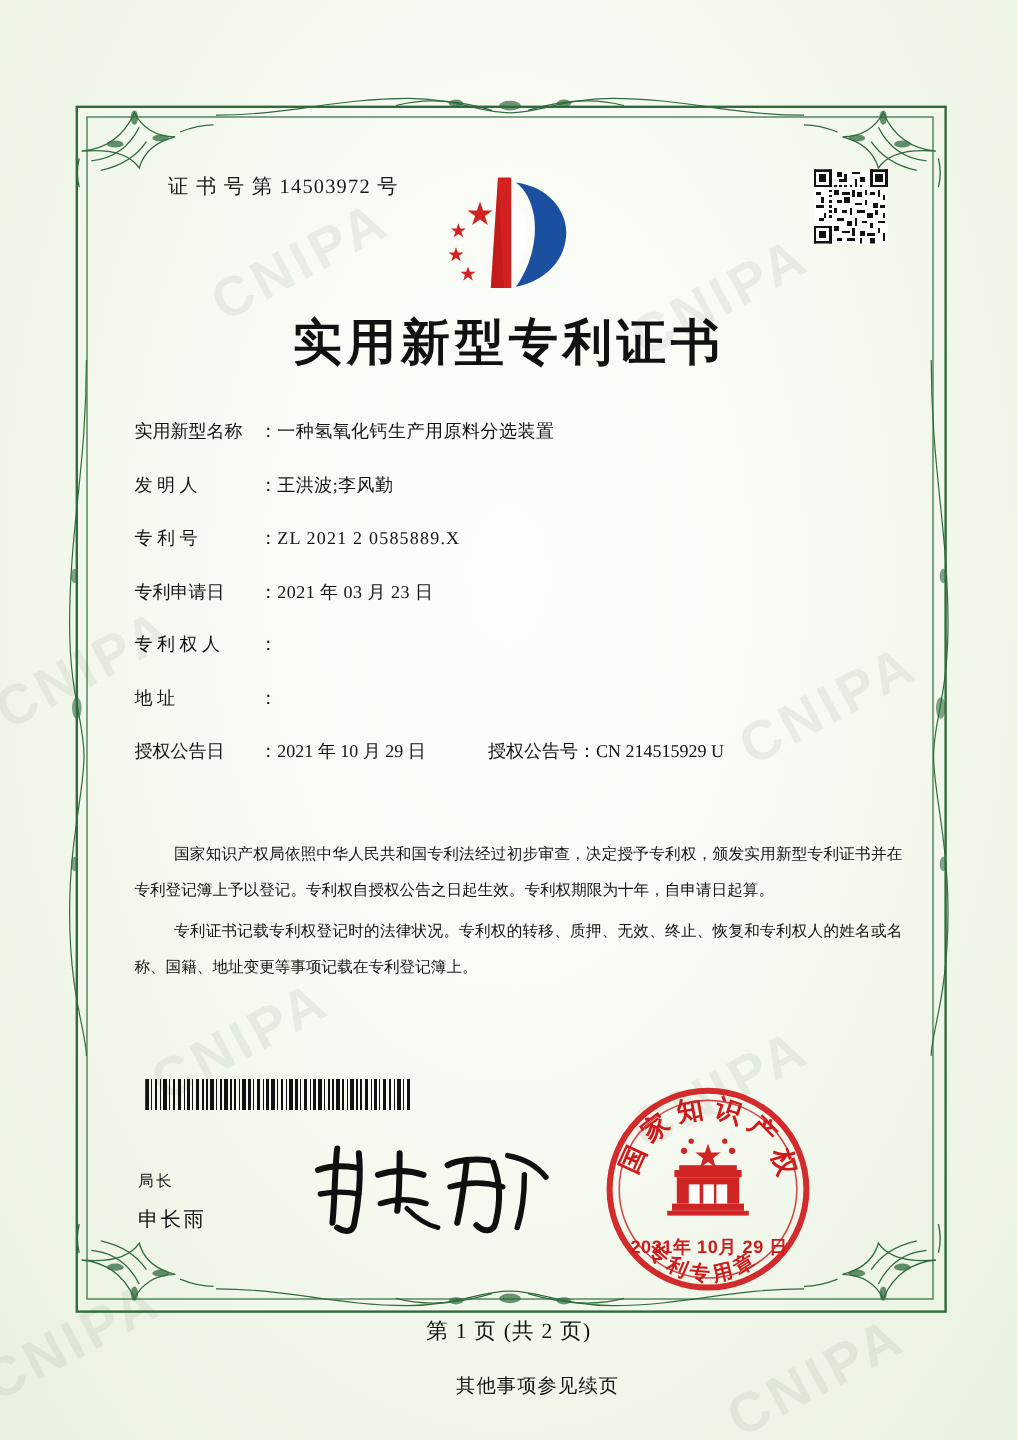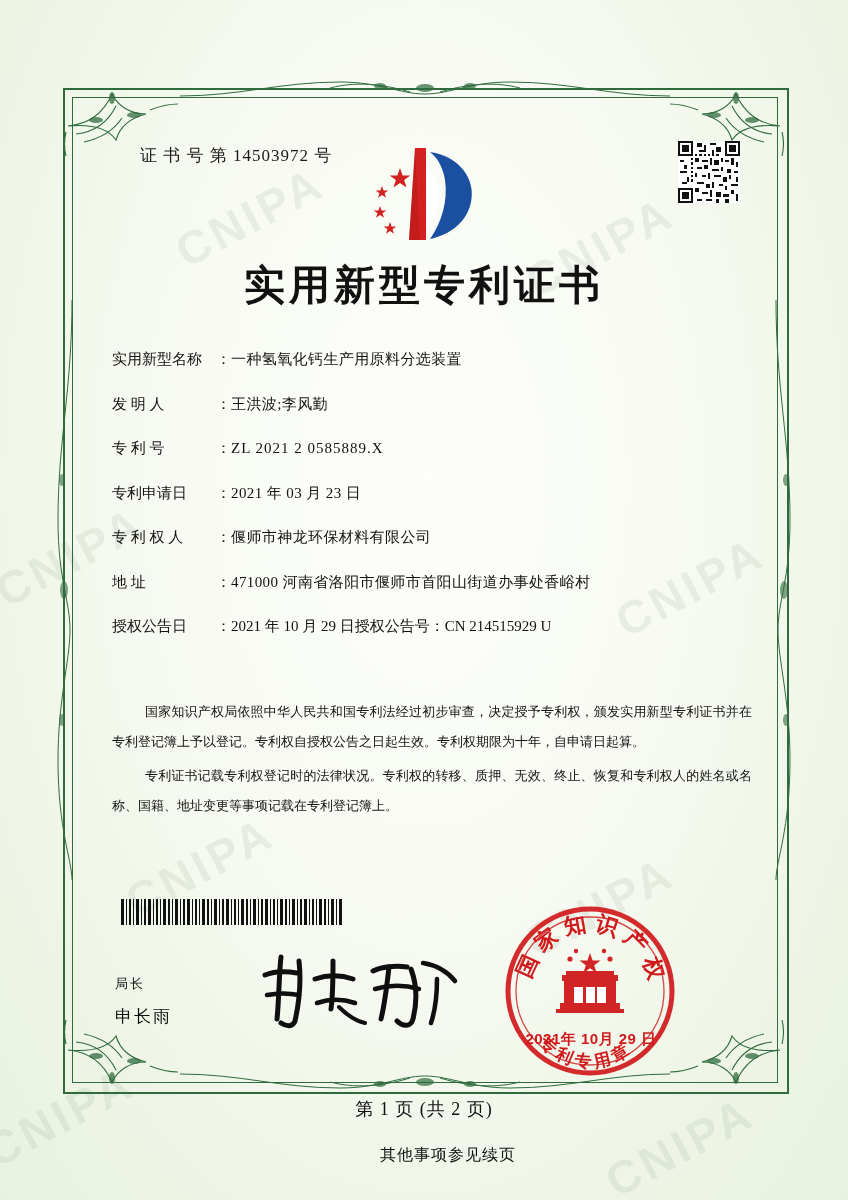--- a/index.html
+++ b/index.html
@@ -84,21 +84,21 @@
     display:flex;justify-content:space-between;
     letter-spacing:0px;
   }
   .field .lbl span{display:inline-block;}
   .field .colon{flex:0 0 11px;}
   .field .val{flex:1;letter-spacing:0.4px;}
   .val.mono{font-family:"Liberation Serif", serif;letter-spacing:1px;}
 
   .field.two-col{display:flex;align-items:baseline;}
   .field.two-col .grant-date-lbl{width:104px;flex:0 0 104px;display:flex;justify-content:space-between;}
-  .field.two-col .seg2{display:flex;align-items:baseline;}
+  .field.two-col .seg2{margin-left:52px;display:flex;align-items:baseline;}
   .field.two-col .seg2 .lbl2{flex:0 0 auto;}
 
   
   #paragraphs{
     position:absolute;left:112px;top:697px;width:640px;
     font-size:13px;line-height:30px;color:#121212;text-align:justify;
   }
   #paragraphs p{margin:0 0 4px 0;text-indent:33px;}
 
   
@@ -393,29 +393,27 @@
         </div>
       <div class="colon">：</div>
       <div class="val">2021 年 03 月 23 日</div>
     </div>
 
     <div class="field">
       <div class="lbl">
           <span>专 利 权 人</span>
         </div>
       <div class="colon">：</div>
-      <div class="val">偃师市神龙环保材料有限公司</div>
     </div>
 
     <div class="field">
       <div class="lbl">
           <span>地     址</span>
         </div>
       <div class="colon">：</div>
-      <div class="val">471000 河南省洛阳市偃师市首阳山街道办事处香峪村</div>
     </div>
 
     <div class="field two-col">
       <div class="grant-date-lbl">授权公告日</div>
       <div class="colon">：</div>
       <div>2021 年 10 月 29 日</div>
       <div class="seg2">
         <div class="lbl2">授权公告号</div>
         <div class="colon">：</div>
         <div class="mono">CN 214515929 U</div>

